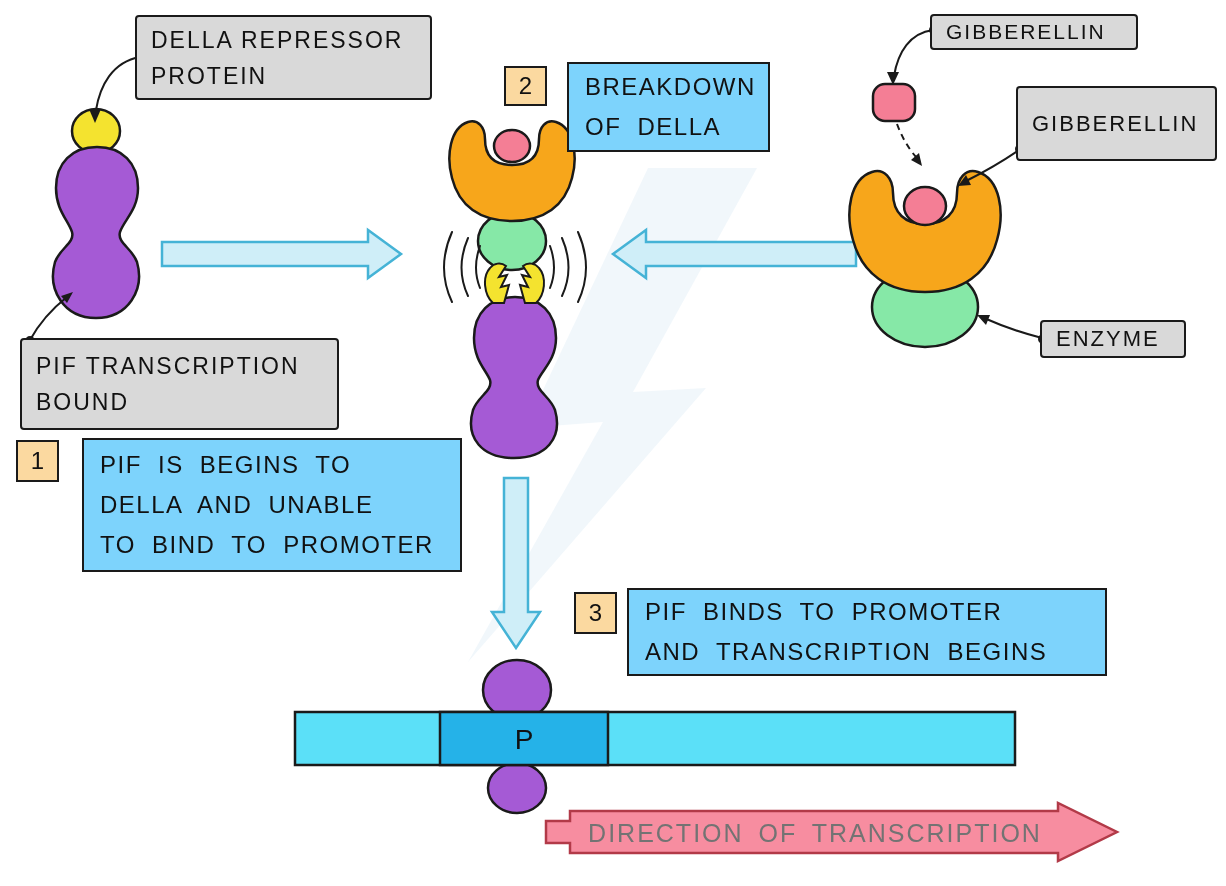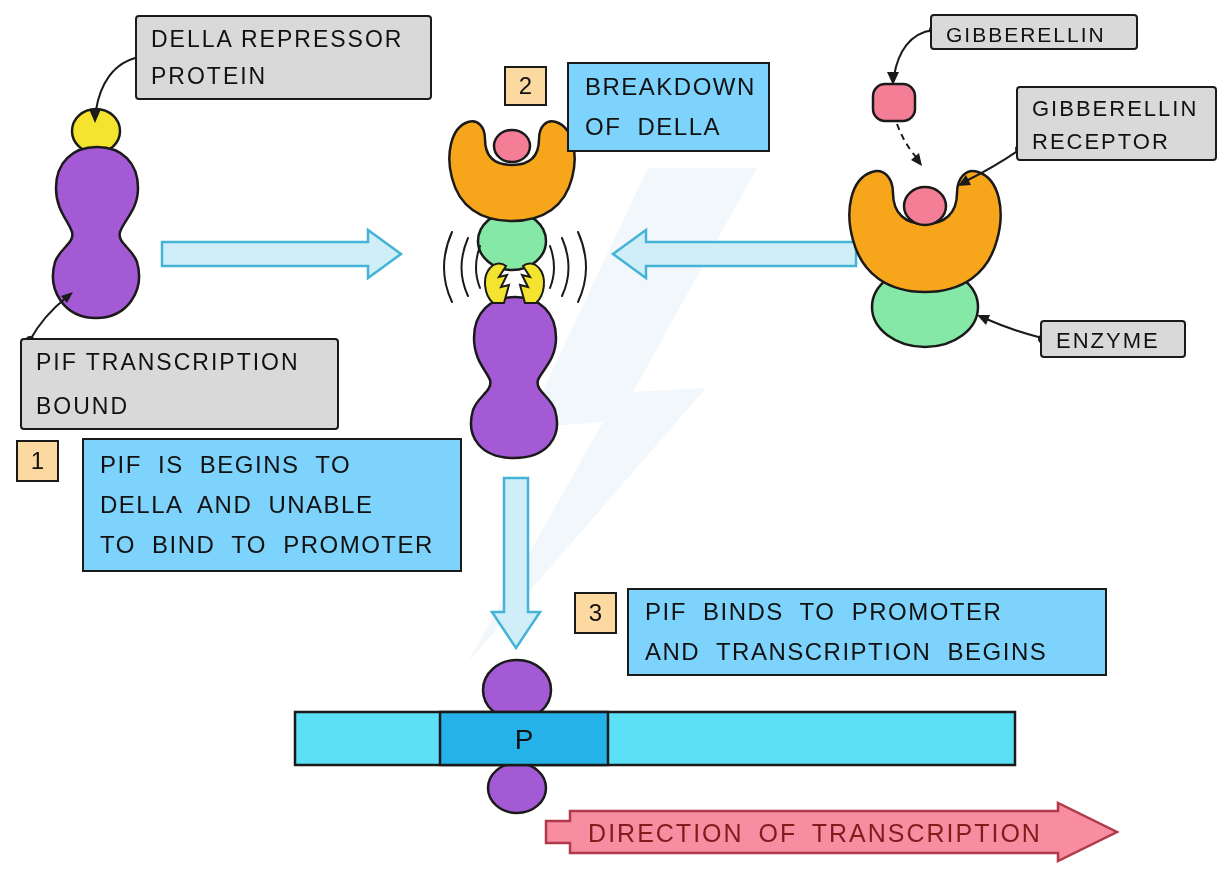--- a/index.html
+++ b/index.html
@@ -3,39 +3,39 @@
 <meta charset="utf-8">
 <style>
   html,body{margin:0;padding:0;background:#fff;}
   #stage{
     position:relative;width:1226px;height:886px;background:#ffffff;
     font-family:"Liberation Sans",sans-serif;overflow:hidden;
   }
   svg{position:absolute;left:0;top:0;}
   .label-box{
     position:absolute;background:#d9d9d9;border:2.5px solid #1a1a1a;border-radius:4px;
-    display:flex;flex-direction:column;justify-content:space-between;
+    display:flex;flex-direction:column;justify-content:center;
     padding:4px 14px;box-sizing:border-box;color:#111;
     font-size:23px;letter-spacing:2px;line-height:36px;white-space:nowrap;
   }
   .step-box{
     position:absolute;background:#7dd3fc;border:2.5px solid #1a1a1a;
     display:flex;flex-direction:column;justify-content:center;
     padding:6px 16px;box-sizing:border-box;color:#111;
     font-size:24px;letter-spacing:1.5px;word-spacing:8px;line-height:40px;white-space:nowrap;
   }
   .num-box{
     position:absolute;background:#fbd9a0;border:2.5px solid #1a1a1a;
     display:flex;align-items:center;justify-content:center;
     font-size:24px;color:#111;box-sizing:border-box;
   }
   .direction-text{
     position:absolute;left:576px;top:815px;width:478px;height:36px;
     display:flex;align-items:center;justify-content:center;
-    font-size:25px;letter-spacing:2px;word-spacing:6px;color:#7f1d1d;white-space:nowrap;
+    font-size:25px;letter-spacing:2px;word-spacing:6px;color:#737373;white-space:nowrap;
   }
   .copyright{
     position:absolute;left:0;top:866px;width:100%;text-align:center;
     font-size:13px;color:#b5b5b5;letter-spacing:.3px;
   }
 </style>
 </head>
 <body>
 
 <div id="stage">
@@ -103,21 +103,20 @@
     <div>DELLA REPRESSOR</div>
     <div>PROTEIN</div>
   </div>
 
   <div class="label-box" style="left:930px;top:14px;width:208px;height:36px;font-size:21px;line-height:30px;">
     <div>GIBBERELLIN</div>
   </div>
 
   <div class="label-box" style="left:1016px;top:86px;width:201px;height:75px;font-size:22px;line-height:33px;">
     <div>GIBBERELLIN</div>
-    <div>RECEPTOR</div>
   </div>
 
   <div class="label-box" style="left:1040px;top:320px;width:146px;height:38px;font-size:22px;line-height:30px;">
     <div>ENZYME</div>
   </div>
 
   <div class="label-box" style="left:20px;top:338px;width:319px;height:92px;">
     <div>PIF TRANSCRIPTION</div>
     <div>BOUND</div>
   </div>

